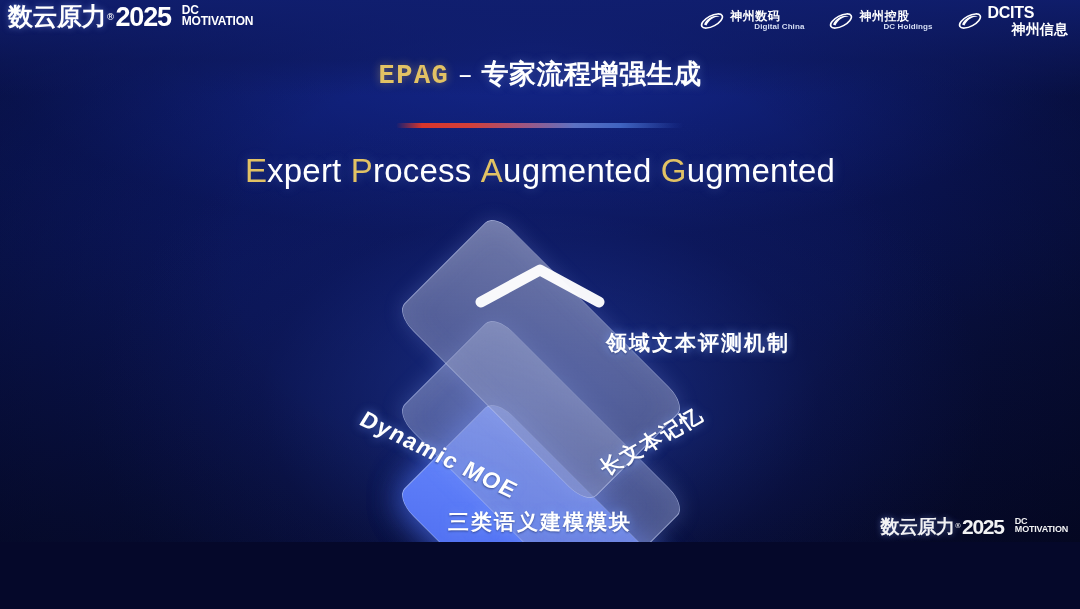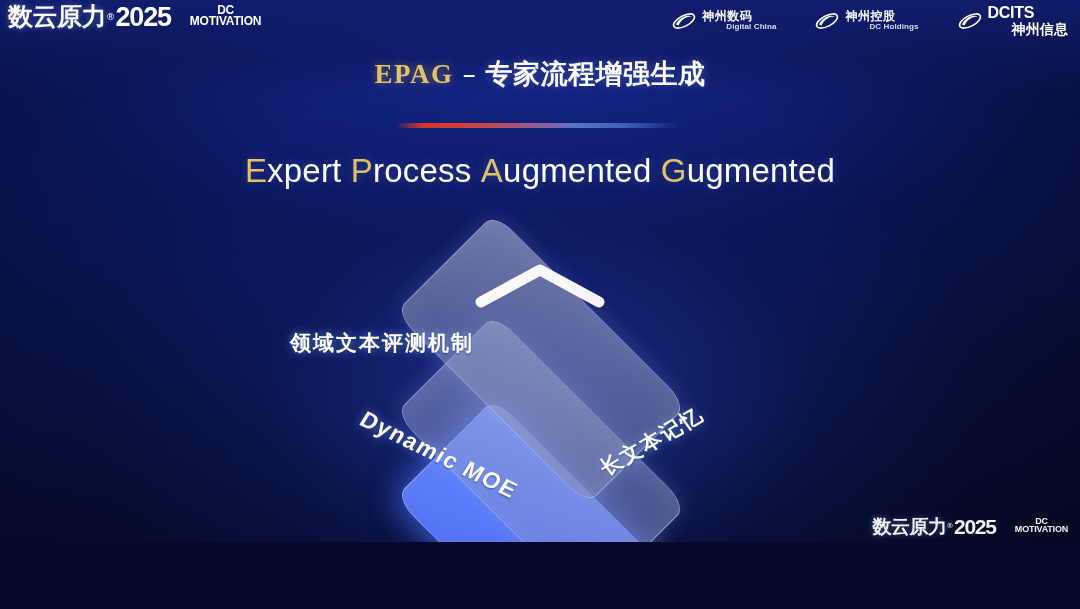--- a/index.html
+++ b/index.html
@@ -56,24 +56,23 @@
   .brand-year {
     font-family: "Liberation Sans", sans-serif;
     font-weight: 700;
     font-size: 27px;
     line-height: 30px;
     color: #ffffff;
     letter-spacing: -1.2px;
     margin-left: 1px;
   }
   .brand-dc {
-    margin-left: 19px;
+    margin-left: 11px;
     margin-top: 2px;
     line-height: 1;
-    text-align: center;
   }
   .brand-dc .dc {
     display: block;
     font-size: 12px;
     font-weight: 700;
     color: #ffffff;
     letter-spacing: -0.3px;
   }
   .brand-dc .mot {
     display: block;
@@ -94,21 +93,21 @@
     letter-spacing: 0px;
     text-shadow: 0 0 8px rgba(120,160,255,0.55);
   }
 
   
   .logos {
     position: absolute;
     right: 12px; top: 5px;
     display: flex;
     align-items: center;
-    gap: 38px;
+    gap: 24px;
   }
   .logo {
     display: flex;
     align-items: center;
     gap: 5px;
   }
   .logo-mark { width: 26px; height: 22px; flex: 0 0 auto; }
   .logo-text { line-height: 1; }
   .logo-text .l1 {
     display: block;
@@ -145,21 +144,21 @@
     width: 1080px;
     text-align: center;
     font-family: "DejaVu Sans", sans-serif;
     font-size: 27px;
     font-weight: 700;
     letter-spacing: 0.5px;
     white-space: nowrap;
   }
   .slide-title .epag {
     color: #e2c264;
-    font-family: Liberation Serif, serif;
+    font-family: Liberation Mono, monospace;
     letter-spacing: 1.5px;
     text-shadow: 0 0 10px rgba(226,194,100,0.45);
   }
   .slide-title .dash { color: #ffffff; font-weight: 400; }
   .slide-title .cn { color: #ffffff; text-shadow: 0 0 10px rgba(150,180,255,0.35); }
 
   .divider {
     position: absolute;
     left: 396px; top: 123px;
     width: 288px; height: 5px;
@@ -231,21 +230,21 @@
     font-family: "DejaVu Sans", sans-serif;
     font-weight: 700;
     color: #ffffff;
     white-space: nowrap;
     text-shadow: 0 0 10px rgba(120,160,255,0.7), 0 1px 2px rgba(10,20,70,0.6);
     pointer-events: none;
   }
   .label-top {
     left: 0; top: 101px;
     width: 500px;
-    text-align: left;
+    text-align: right;
     font-size: 21px;
     letter-spacing: 2px;
   }
   .label-bot {
     left: 0; top: 280px;
     width: 500px;
     text-align: center;
     font-size: 21px;
     letter-spacing: 2px;
   }
@@ -359,20 +358,21 @@
     <svg class="chevron" viewBox="0 0 130 46">
       <path d="M6 40 L65 8 L124 40" fill="none" stroke="#ffffff" stroke-width="11" stroke-linecap="round" stroke-linejoin="round" opacity="0.96"></path>
     </svg>
 
     <div class="layer-label label-top">领域文本评测机制</div>
 
     <div class="layer-label label-moe">Dynamic MOE</div>
 
     <div class="layer-label label-mem">长文本记忆</div>
 
+    <div class="layer-label label-bot">三类语义建模模块</div>
   </div>
 
   <div class="footer-brand">
     <span class="brand-cn">数云原力</span>
       <span class="brand-cn brand-reg">®</span>
       <span class="brand-year">2025</span>
     <span class="brand-dc">
       <span class="dc">DC</span>
       <span class="mot">MOTIVATION</span>
     </span>

